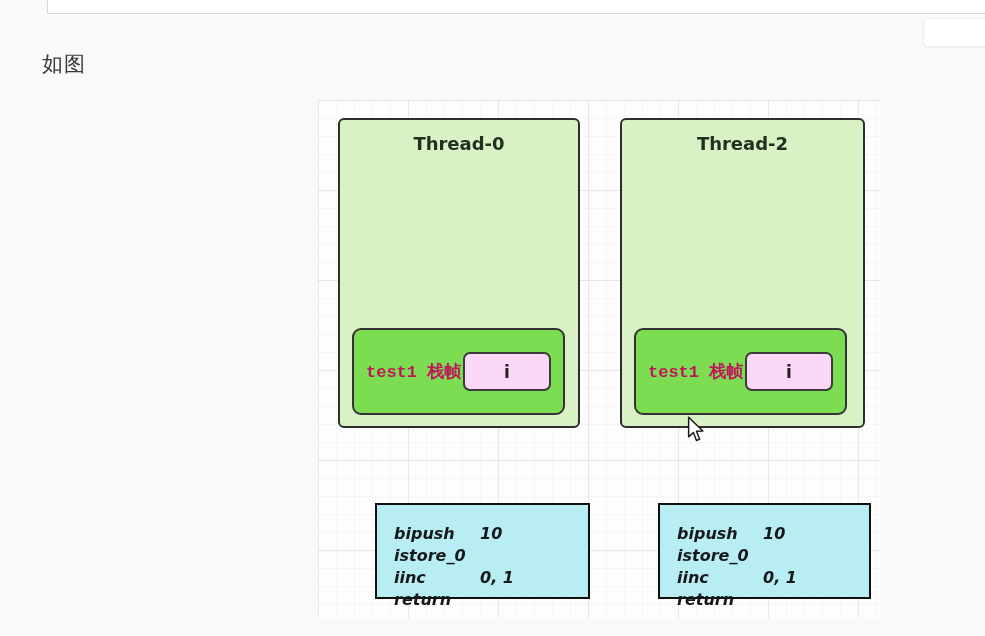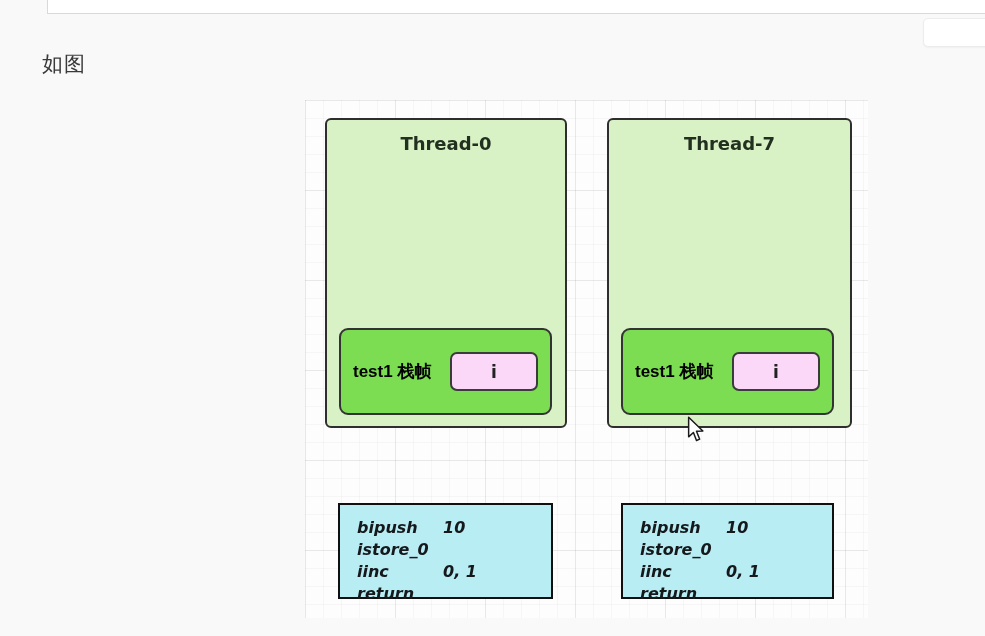--- a/index.html
+++ b/index.html
@@ -21,21 +21,21 @@
     box-shadow:0 1px 2px rgba(0,0,0,0.04);
   }
 
   .caption {
     position:absolute; left:22px; top:50px;
     font-size:21px; color:#3a3a3a; letter-spacing:1px;margin-left:20px;
   }
 
   
   .canvas {
-    position:absolute; left:305px; top:100px; width:563px; height:518px;
+    position:absolute; left:318px; top:100px; width:563px; height:518px;
     background-color:#fdfdfd;
     background-image:
       linear-gradient(to right, rgba(0,0,0,0.06) 1px, transparent 1px),
       linear-gradient(to bottom, rgba(0,0,0,0.06) 1px, transparent 1px),
       linear-gradient(to right, rgba(0,0,0,0.028) 1px, transparent 1px),
       linear-gradient(to bottom, rgba(0,0,0,0.028) 1px, transparent 1px);
     background-size:90px 90px, 90px 90px, 18px 18px, 18px 18px;
   }
 
   .thread-box {
@@ -50,36 +50,37 @@
   }
 
   .stack-frame {
     position:absolute; height:87px;
     background:var(--frame_fill); border:2px solid var(--frame_border);
     border-radius:9px;
     display:flex; align-items:center; justify-content:space-between;
     padding:0 12px;
   }
   .frame-label {
-    font-family:Liberation Sans, sans-serif;
-    font-size:17px; font-weight:bold; color:#000000; white-space:nowrap;
+    font-family:Liberation Mono, monospace;
+    font-size:17px; font-weight:bold; color:#be185d; white-space:nowrap;
   }
   .var-box {
     width:88px; height:39px;
     background:var(--variable_fill); border:2px solid var(--variable_border);
     border-radius:7px;
     display:flex; align-items:center; justify-content:center;
     font-family:"DejaVu Sans","Liberation Sans",sans-serif;
     font-size:17px; font-weight:bold; color:#222;
   }
 
   .code-box {
     position:absolute; height:96px;
     background:var(--code_fill); border:2px solid var(--code_border);
-    padding:12px 0 0 17px;
+    padding:18px 0 0 17px;
+    margin-left:24px;
   }
   .code-line {
     line-height:22px; font-size:16px; font-weight:bold; font-style:italic;
     color:#15191c;
     font-family:"DejaVu Sans","Liberation Sans",sans-serif;
     white-space:nowrap;
   }
   .code-line .op { display:inline-block; min-width:86px; }
 
   .cursor { position:absolute; left:687px; top:416px; width:18px; height:27px; }
@@ -100,21 +101,21 @@
       <div class="thread-title">Thread-0</div>
     </div>
     <div class="stack-frame" style="left:34px; top:228px; width:213px;">
       <span class="frame-label">test1 栈帧</span>
       <span class="var-box">
         <span>i</span>
       </span>
     </div>
 
     <div class="thread-box" style="left:302px; top:18px; width:245px; height:310px;">
-      <div class="thread-title">Thread-7</div>
+      <div class="thread-title">Thread-2</div>
     </div>
     <div class="stack-frame" style="left:316px; top:228px; width:213px;">
       <span class="frame-label">test1 栈帧</span>
       <span class="var-box">
         <span>i</span>
       </span>
     </div>
 
     <div class="code-box" style="left:33px; top:403px; width:215px;">
       <div class="code-line">

